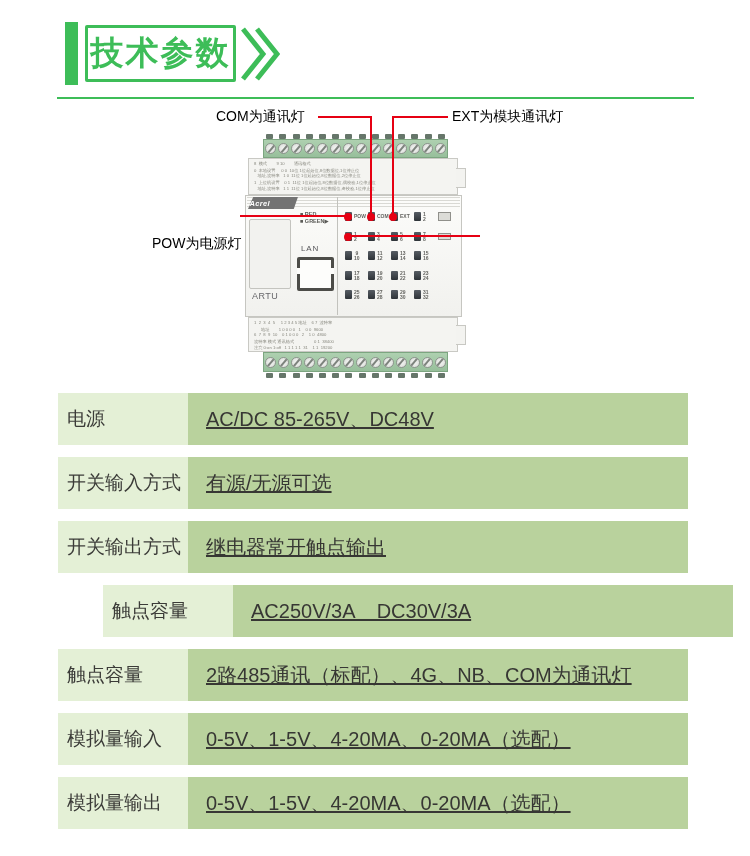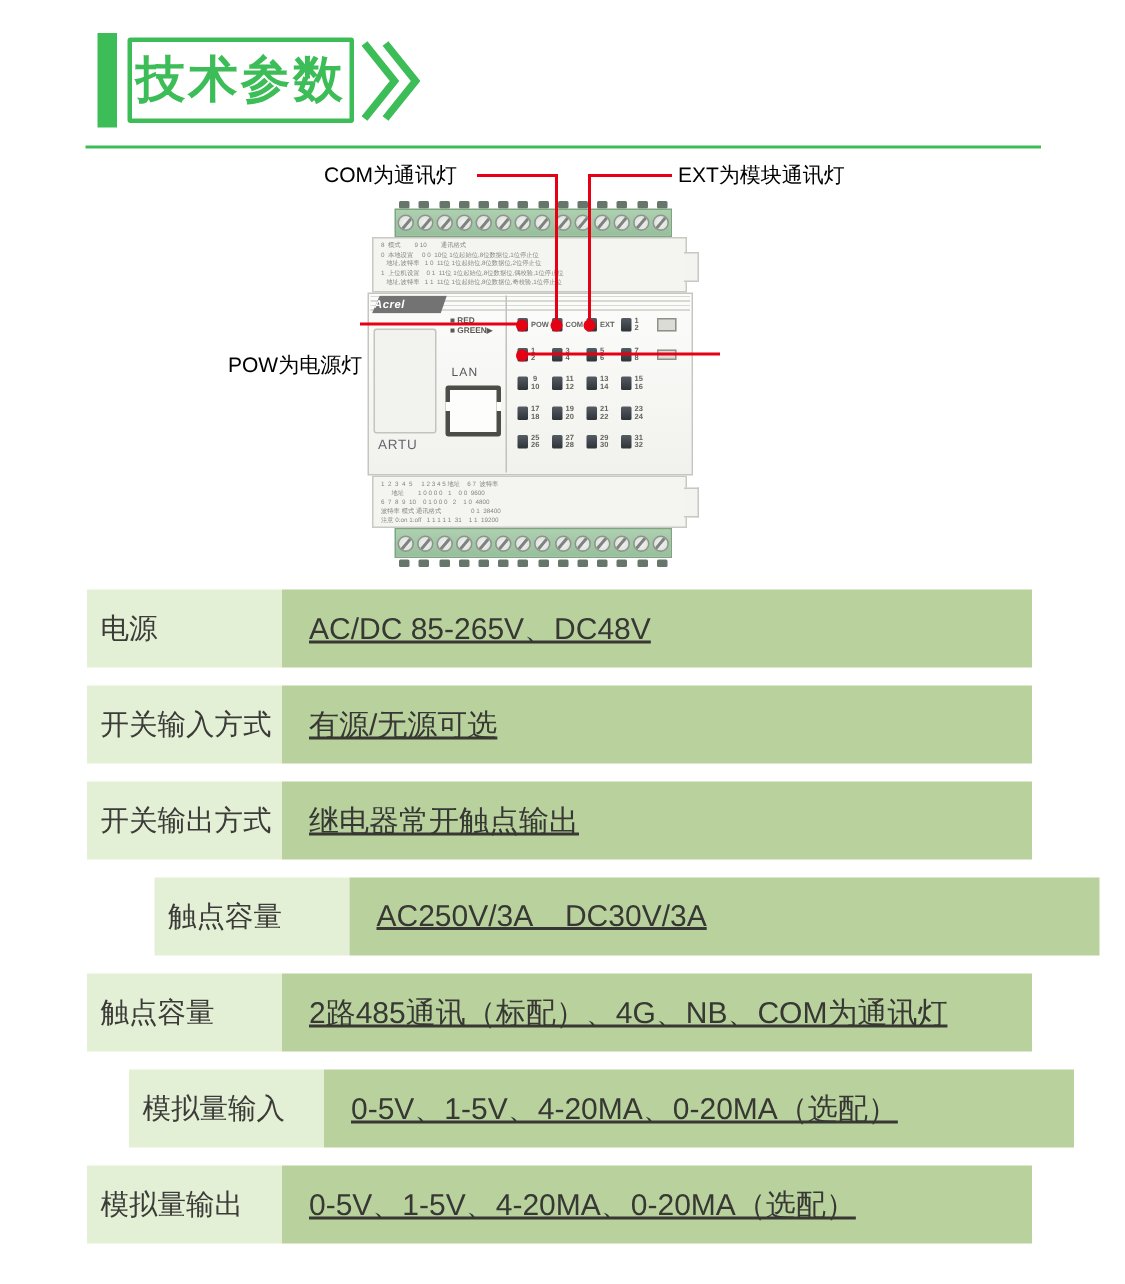--- a/index.html
+++ b/index.html
@@ -423,21 +423,21 @@
     <div class="spec-value">有源/无源可选</div>
   </div>
   <div class="abs spec-row" style="top:585px;margin-left:45px;">
     <div class="spec-label">触点容量</div>
     <div class="spec-value">AC250V/3A    DC30V/3A</div>
   </div>
   <div class="abs spec-row" style="top:649px;">
     <div class="spec-label">触点容量</div>
     <div class="spec-value">2路485通讯（标配）、4G、NB、COM为通讯灯</div>
   </div>
-  <div class="abs spec-row" style="top:713px;margin-left:28px;">
+  <div class="abs spec-row" style="top:713px;">
     <div class="spec-label">模拟量输入</div>
     <div class="spec-value">0-5V、1-5V、4-20MA、0-20MA（选配）</div>
   </div>
   <div class="abs spec-row" style="top:777px;">
     <div class="spec-label">模拟量输出</div>
     <div class="spec-value">0-5V、1-5V、4-20MA、0-20MA（选配）</div>
   </div>
 
 </div>
 

